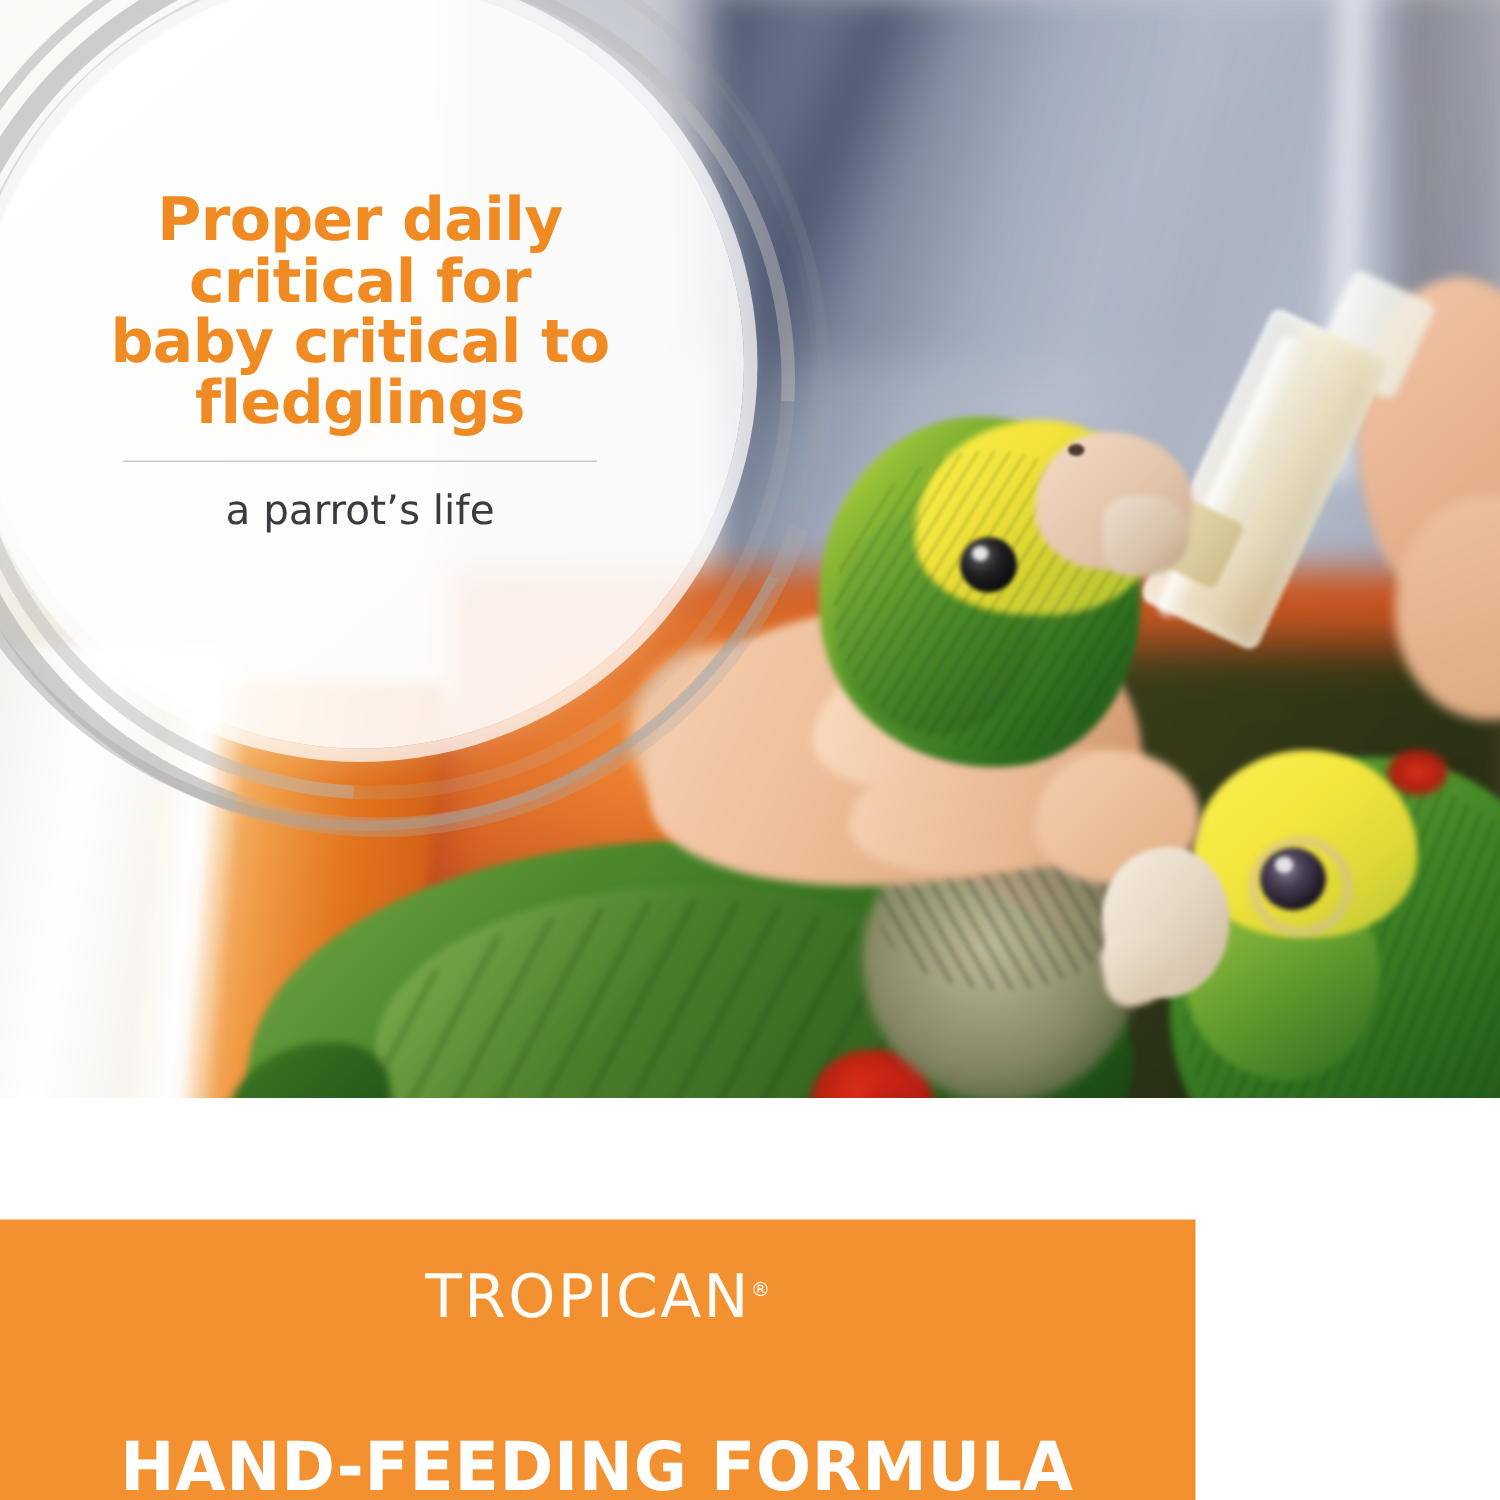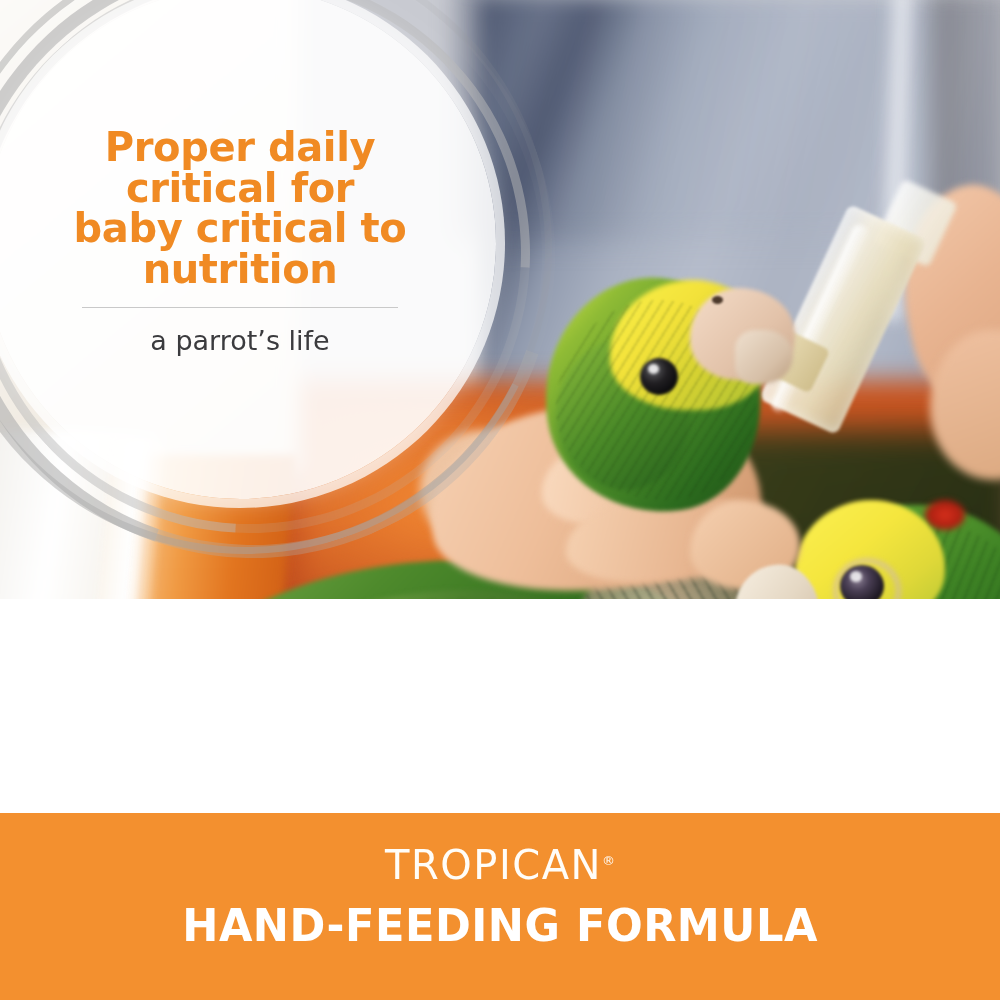--- a/index.html
+++ b/index.html
@@ -1,21 +1,21 @@
 <!DOCTYPE html>
 <html><head>
 <meta charset="utf-8">
 <style>
   html,body{margin:0;padding:0;background:#fff;}
   body{width:1000px;height:1000px;overflow:hidden;font-family:"Liberation Sans",sans-serif;}
 
   #page{position:relative;width:1000px;height:1000px;overflow:hidden;background:#ffffff;}
 
   
-  .photo{position:absolute;left:0;top:0;width:1000px;height:599px;overflow:hidden;background:#c9cbd2;}
+  .photo{position:absolute;left:0;top:0;width:1000px;height:732px;overflow:hidden;background:#c9cbd2;}
 
   
   .bg-shirt{position:absolute;left:480px;top:0;width:520px;height:470px;
     background:
       linear-gradient(112deg,
         rgba(90,100,125,.92) 0%,
         rgba(120,130,152,.85) 9%,
         rgba(70,80,105,.92) 16%,
         rgba(140,150,170,.80) 24%,
         rgba(175,183,198,.70) 34%,
@@ -219,22 +219,22 @@
   .headline span{display:block;}
 
   .divider{width:316px;height:1px;background:#c9c9c9;margin:18px 0 16px 0;}
 
   .subhead{color:#3b3b3e;font-size:27px;line-height:1.28;text-align:center;
     font-family:"DejaVu Sans","Liberation Sans",sans-serif;margin:0;}
   .subhead span{display:block;}
 
   
   .gap{position:absolute;left:0;top:793px;width:1000px;height:20px;background:#ffffff;}
-  .banner{position:absolute;left:0;top:813px;width:1000px;height:187px;background:#F3902F;
-    display:flex;flex-direction:column;align-items:center;justify-content:flex-start;padding-top:32px;box-sizing:border-box;}
+  .banner{position:absolute;left:0;top:813px;width:797px;height:187px;background:#F3902F;
+    display:flex;flex-direction:column;align-items:center;justify-content:space-between;padding-top:32px;box-sizing:border-box;}
   .brand{color:#fffdf8;font-size:40px;letter-spacing:1.5px;line-height:1;
     font-family:"DejaVu Sans","Liberation Sans",sans-serif;position:relative;}
   .brand .reg{font-size:13px;vertical-align:super;letter-spacing:0;}
   .tagline{color:#ffffff;font-size:45px;font-weight:bold;letter-spacing:.5px;
     margin-top:18px;line-height:1;font-family:"DejaVu Sans","Liberation Sans",sans-serif;
     transform:scaleX(.96);}
 </style>
 </head>
 <body>
 
@@ -308,21 +308,21 @@
       <div class="ring-outer"></div>
       <div class="ring-mid"></div>
       <div class="ring-in"></div>
       <div class="disc"></div>
 
       <div class="badge-content">
         <h1 class="headline">
           <span>Proper daily</span>
           <span>critical for</span>
           <span>baby critical to</span>
-          <span>nutrition</span>
+          <span>fledglings</span>
         </h1>
 
         <div class="divider"></div>
 
         <p class="subhead">
           <span>a parrot’s life</span>
         </p>
       </div>
     </div>
 

